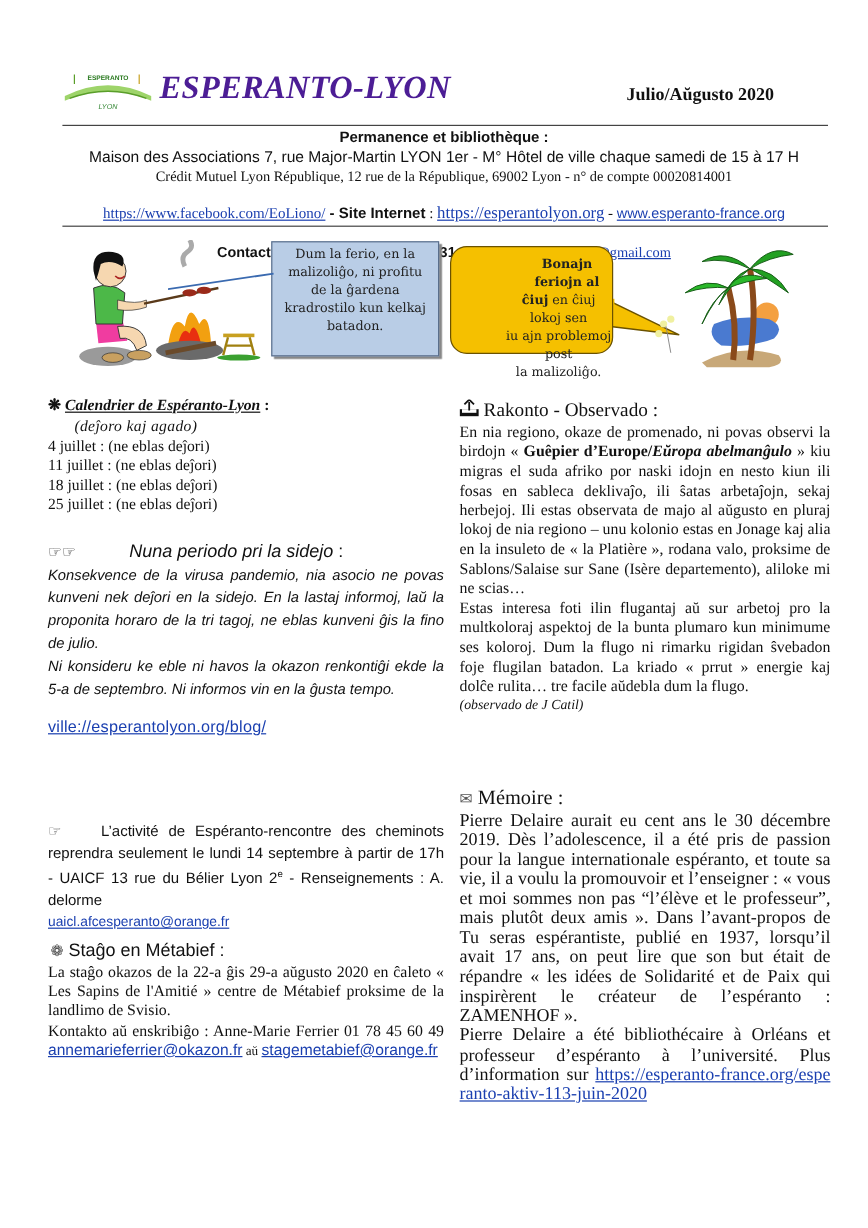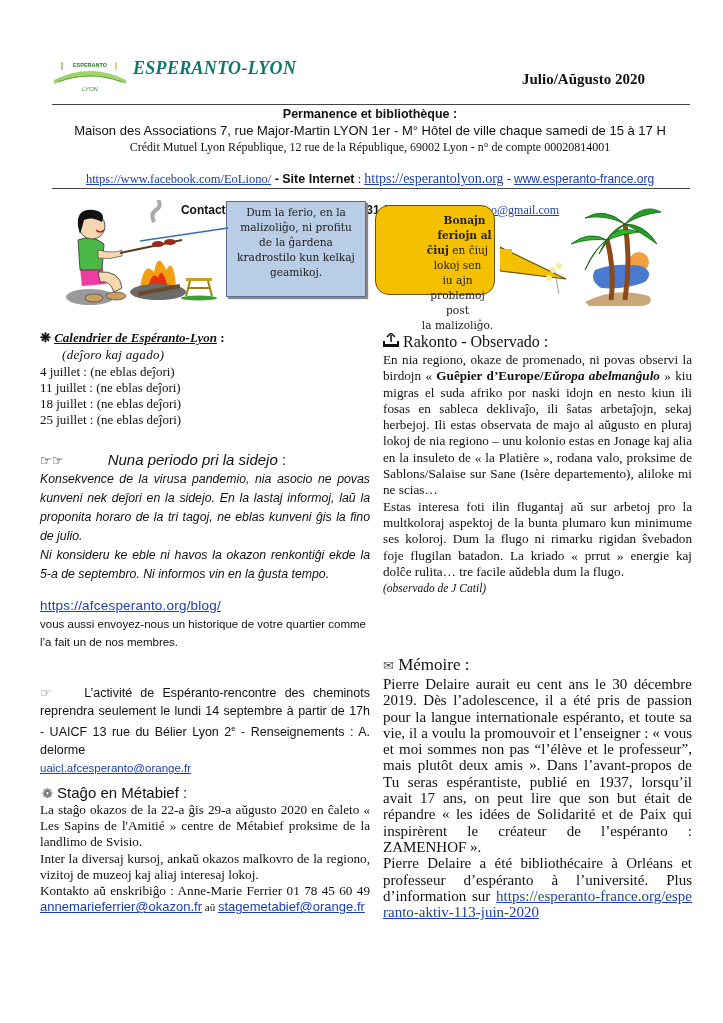--- a/index.html
+++ b/index.html
@@ -1,39 +1,39 @@
 <!DOCTYPE html>
 <html><head>
 <meta charset="utf-8">
 <style>
   * { box-sizing: border-box; margin: 0; padding: 0; }
   html, body { width: 723px; height: 1023px; background: #ffffff; overflow: hidden; }
   body { position: relative; font-family: "Liberation Serif", serif; color: #111; }
 
   
   .logo { position: absolute; left: 52px; top: 58px; width: 76px; height: 36px; }
-  .title { position: absolute; left: 133px; top: 58px; font-family: "Liberation Serif", serif; font-style: italic; font-weight: bold; font-size: 18px; letter-spacing: 0.3px; color: #0f766e; }
+  .title { position: absolute; left: 133px; top: 58px; font-family: "Liberation Serif", serif; font-style: italic; font-weight: bold; font-size: 27px; letter-spacing: 0.3px; color: #4c1d95; }
   .issue-date { position: absolute; left: 522px; top: 71px; font-family: "Liberation Serif", serif; font-weight: bold; font-size: 15px; }
   .hr-top { position: absolute; left: 52px; top: 104px; width: 638px; height: 1px; background: #444; }
   .hr-bottom { position: absolute; left: 52px; top: 188px; width: 638px; height: 1px; background: #444; }
 
   .info { position: absolute; left: 40px; width: 660px; text-align: center; white-space: nowrap; }
   .info-1 { top: 107px; font-family: "Liberation Sans", sans-serif; font-weight: bold; font-size: 12.5px; }
   .info-2 { top: 123px; font-family: "Liberation Sans", sans-serif; font-size: 13px; }
   .info-3 { top: 140px; font-family: "Liberation Serif", serif; font-size: 12px; }
   .info-4 { top: 155px; font-family: "Liberation Sans", sans-serif; font-size: 12px; margin-top: 48px; }
   .info-5 { top: 171px; font-family: "Liberation Serif", serif; font-size: 12.5px; }
   .bold-sans { font-family: "Liberation Sans", sans-serif; font-weight: bold; }
   a, .link { color: #1a3fb0; text-decoration: underline; }
   .info-4 .link, .info-5 .link { font-family: "Liberation Serif", serif; }
 
   
   .girl { position: absolute; left: 62px; top: 200px; width: 175px; height: 110px; }
   .blue-box { position: absolute; left: 226px; top: 201px; width: 140px; height: 96px; background: #b9cde6; border: 1px solid #5a6f8c; box-shadow: 2px 2px 1px #888; font-family: "DejaVu Serif", serif; font-size: 10.6px; line-height: 15px; text-align: center; padding-top: 3px; color: #222; }
-  .yellow-bubble { position: absolute; left: 375px; top: 205px; width: 120px; height: 90px; background: #f5c000; border: 1.5px solid #6b5200; border-radius: 14px; font-family: "DejaVu Serif", serif; font-size: 10.6px; line-height: 15px; text-align: center; padding-top: 7px; color: #222; padding-left: 45px; }
+  .yellow-bubble { position: absolute; left: 375px; top: 205px; width: 136px; height: 90px; background: #f5c000; border: 1.5px solid #6b5200; border-radius: 14px; font-family: "DejaVu Serif", serif; font-size: 10.6px; line-height: 15px; text-align: center; padding-top: 7px; color: #222; padding-left: 45px; }
   .bubble-tail { position: absolute; left: 500px; top: 243px; width: 70px; height: 40px; }
   .palm { position: absolute; left: 545px; top: 200px; width: 125px; height: 110px; }
 
   .cal-title { position: absolute; left: 40px; top: 330px; font-family: "Liberation Serif", serif; font-size: 13px; font-weight: bold; }
   .cal-title .t { font-style: italic; text-decoration: underline; }
   .cal-sub { position: absolute; left: 62px; top: 347px; font-style: italic; font-size: 13px; letter-spacing: 0.3px; }
   .cal-line { position: absolute; left: 40px; font-size: 13px; }
 
   .sect-head-sans { font-family: "Liberation Sans", sans-serif; font-size: 15px; }
   .sidejo-head { position: absolute; left: 40px; top: 451px; }
@@ -125,21 +125,21 @@
     <line x1="126" y1="88" x2="148" y2="88" stroke="#a08010" stroke-width="2"></line>
     <ellipse cx="137" cy="98" rx="18" ry="2.5" fill="#3aa030"></ellipse>
   </svg>
 </div>
 
 <div class="blue-box">
   <div>Dum la ferio, en la</div>
   <div>malizoliĝo, ni profitu</div>
   <div>de la ĝardena</div>
   <div>kradrostilo kun kelkaj</div>
-  <div>geamikoj.</div>
+  <div>batadon.</div>
 </div>
 <svg style="position:absolute;left:140px;top:225px" width="90" height="20">
   <line x1="0" y1="16" x2="88" y2="3" stroke="#3a6ab0" stroke-width="1.5"></line>
 </svg>
 
 <svg class="bubble-tail" viewBox="0 0 70 40">
   <path d="M0 4 L66 36 L0 28 Z" fill="#f5c000" stroke="#6b5200" stroke-width="1.2"></path>
   <rect x="0" y="6" width="12" height="20" fill="#f5c000"></rect>
 </svg>
 <div class="yellow-bubble">
@@ -177,36 +177,34 @@
 
 <div class="sidejo-head sect-head-sans">
   <span class="icon" style="font-size:13px">☞☞</span>&nbsp;&nbsp;<span class="txt">Nuna periodo pri la sidejo</span><span> :</span>
 </div>
 <div class="sidejo-body">
   <div>Konsekvence de la virusa pandemio, nia asocio ne povas kunveni nek deĵori en la sidejo. En la lastaj informoj, laŭ la proponita horaro de la tri tagoj, ne eblas kunveni ĝis la fino de julio.</div>
   <div>Ni konsideru ke eble ni havos la okazon renkontiĝi ekde la 5-a de septembro. Ni informos vin en la ĝusta tempo.</div>
 </div>
 
 <div class="blog">
-  <div><span class="link link-big">https://afcesperanto.org/blog/</span></div>
-  <div>vous aussi envoyez-nous un historique de votre quartier comme l’a fait un de nos membres.</div>
+  <div><span class="link link-big">ville://esperantolyon.org/blog/</span></div>
 </div>
 
 <div class="cheminots">
   <span class="icon" style="color:#555">☞</span>&nbsp;&nbsp;&nbsp;&nbsp;<span>L’activité de Espéranto-rencontre des cheminots reprendra seulement le lundi 14 septembre à partir de 17h  - UAICF 13 rue du Bélier Lyon 2</span><sup style="font-size:8px">e</sup><span> - Renseignements : A. delorme</span>
   <div><span class="link email">uaicl.afcesperanto@orange.fr</span></div>
 </div>
 
 <div class="stago-head">
   <span class="icon" style="font-size:13px;color:#444">❁</span>
   <span>Staĝo en Métabief</span><span> :</span>
 </div>
 <div class="stago-body">
   <div>La staĝo okazos de la 22-a ĝis 29-a aŭgusto 2020 en ĉaleto « Les Sapins de l'Amitié » centre de Métabief proksime de la landlimo de Svisio.</div>
-  <div>Inter la diversaj kursoj, ankaŭ okazos malkovro de la regiono, vizitoj de muzeoj kaj aliaj interesaj lokoj.</div>
   <div><span>Kontakto aŭ enskribiĝo : Anne-Marie Ferrier 01 78 45 60 49 </span><span class="link sans-link">annemarieferrier@okazon.fr</span><span class="small-au"> aŭ </span><span class="link sans-link">stagemetabief@orange.fr</span></div>
 </div>
 
 <div class="rakonto-head">
   <span class="icon">
     <svg width="16" height="14" viewBox="0 0 16 14">
         <rect x="0" y="8" width="16" height="6" fill="#111"></rect>
         <rect x="2" y="8" width="12" height="3" fill="#fff"></rect>
         <line x1="8" y1="2" x2="8" y2="9" stroke="#111" stroke-width="1.5"></line>
         <path d="M4 4 L8 0 L12 4" stroke="#111" stroke-width="1.5" fill="none"></path>

